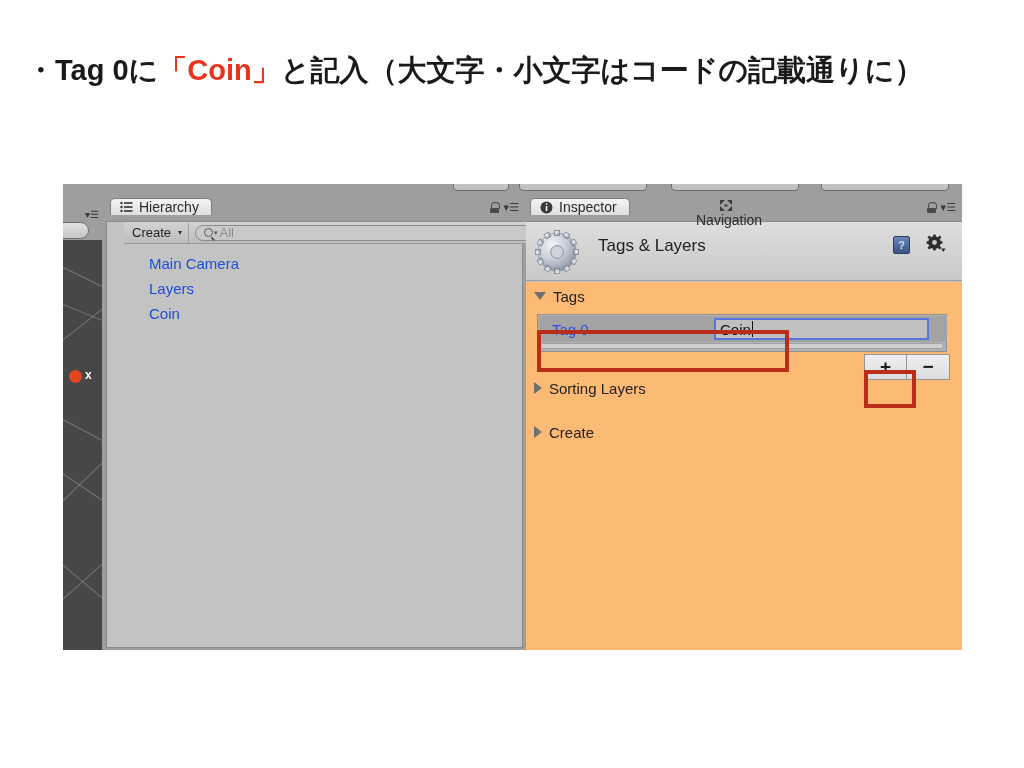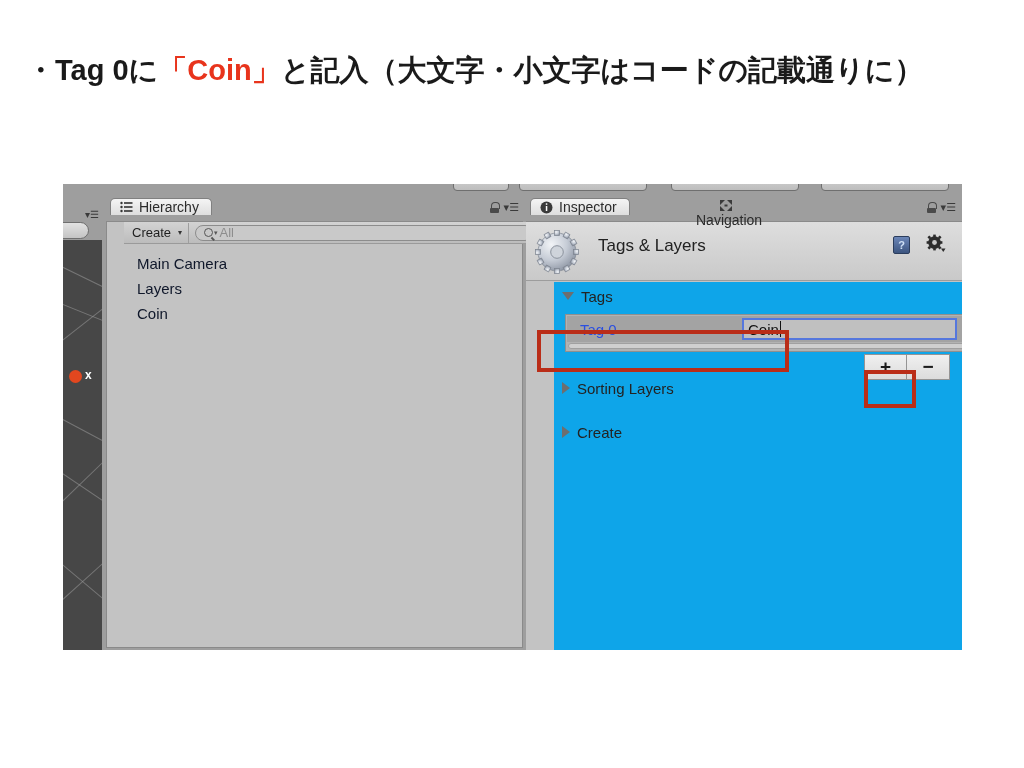--- a/index.html
+++ b/index.html
@@ -280,23 +280,23 @@
   .hier-list {
     position: absolute;
     left: 0; top: 22px;
     right: 0; bottom: 0;
     padding-top: 7px;
     background: #c3c3c3;
   }
   .hier-item {
     height: 25px;
     line-height: 25px;
-    padding-left: 30px;
+    padding-left: 42px;
     font-size: 15px;
-    color: #0f172a;
+    color: #1d4ed8;
   }
 
   
   .inspector {
     position: absolute;
     left: 463px; top: 12px;
     width: 436px; height: 454px;
     background: #9e9e9e;
   }
   .insp-body {
@@ -341,22 +341,21 @@
   .gear-icon-small {
     position: absolute;
     right: 16px; top: 12px;
     width: 20px; height: 20px;
   }
 
   .insp-content {
     position: absolute;
     left: 0; top: 60px;
     right: 0; bottom: 0;
-    background: #0ea5e9;
-    margin-left: 28px;
+    background: #fdba74;
   }
   .foldout {
     display: flex;
     align-items: center;
     height: 24px;
     padding-left: 8px;
     font-size: 15px;
     color: #232323;
   }
   .tri {

